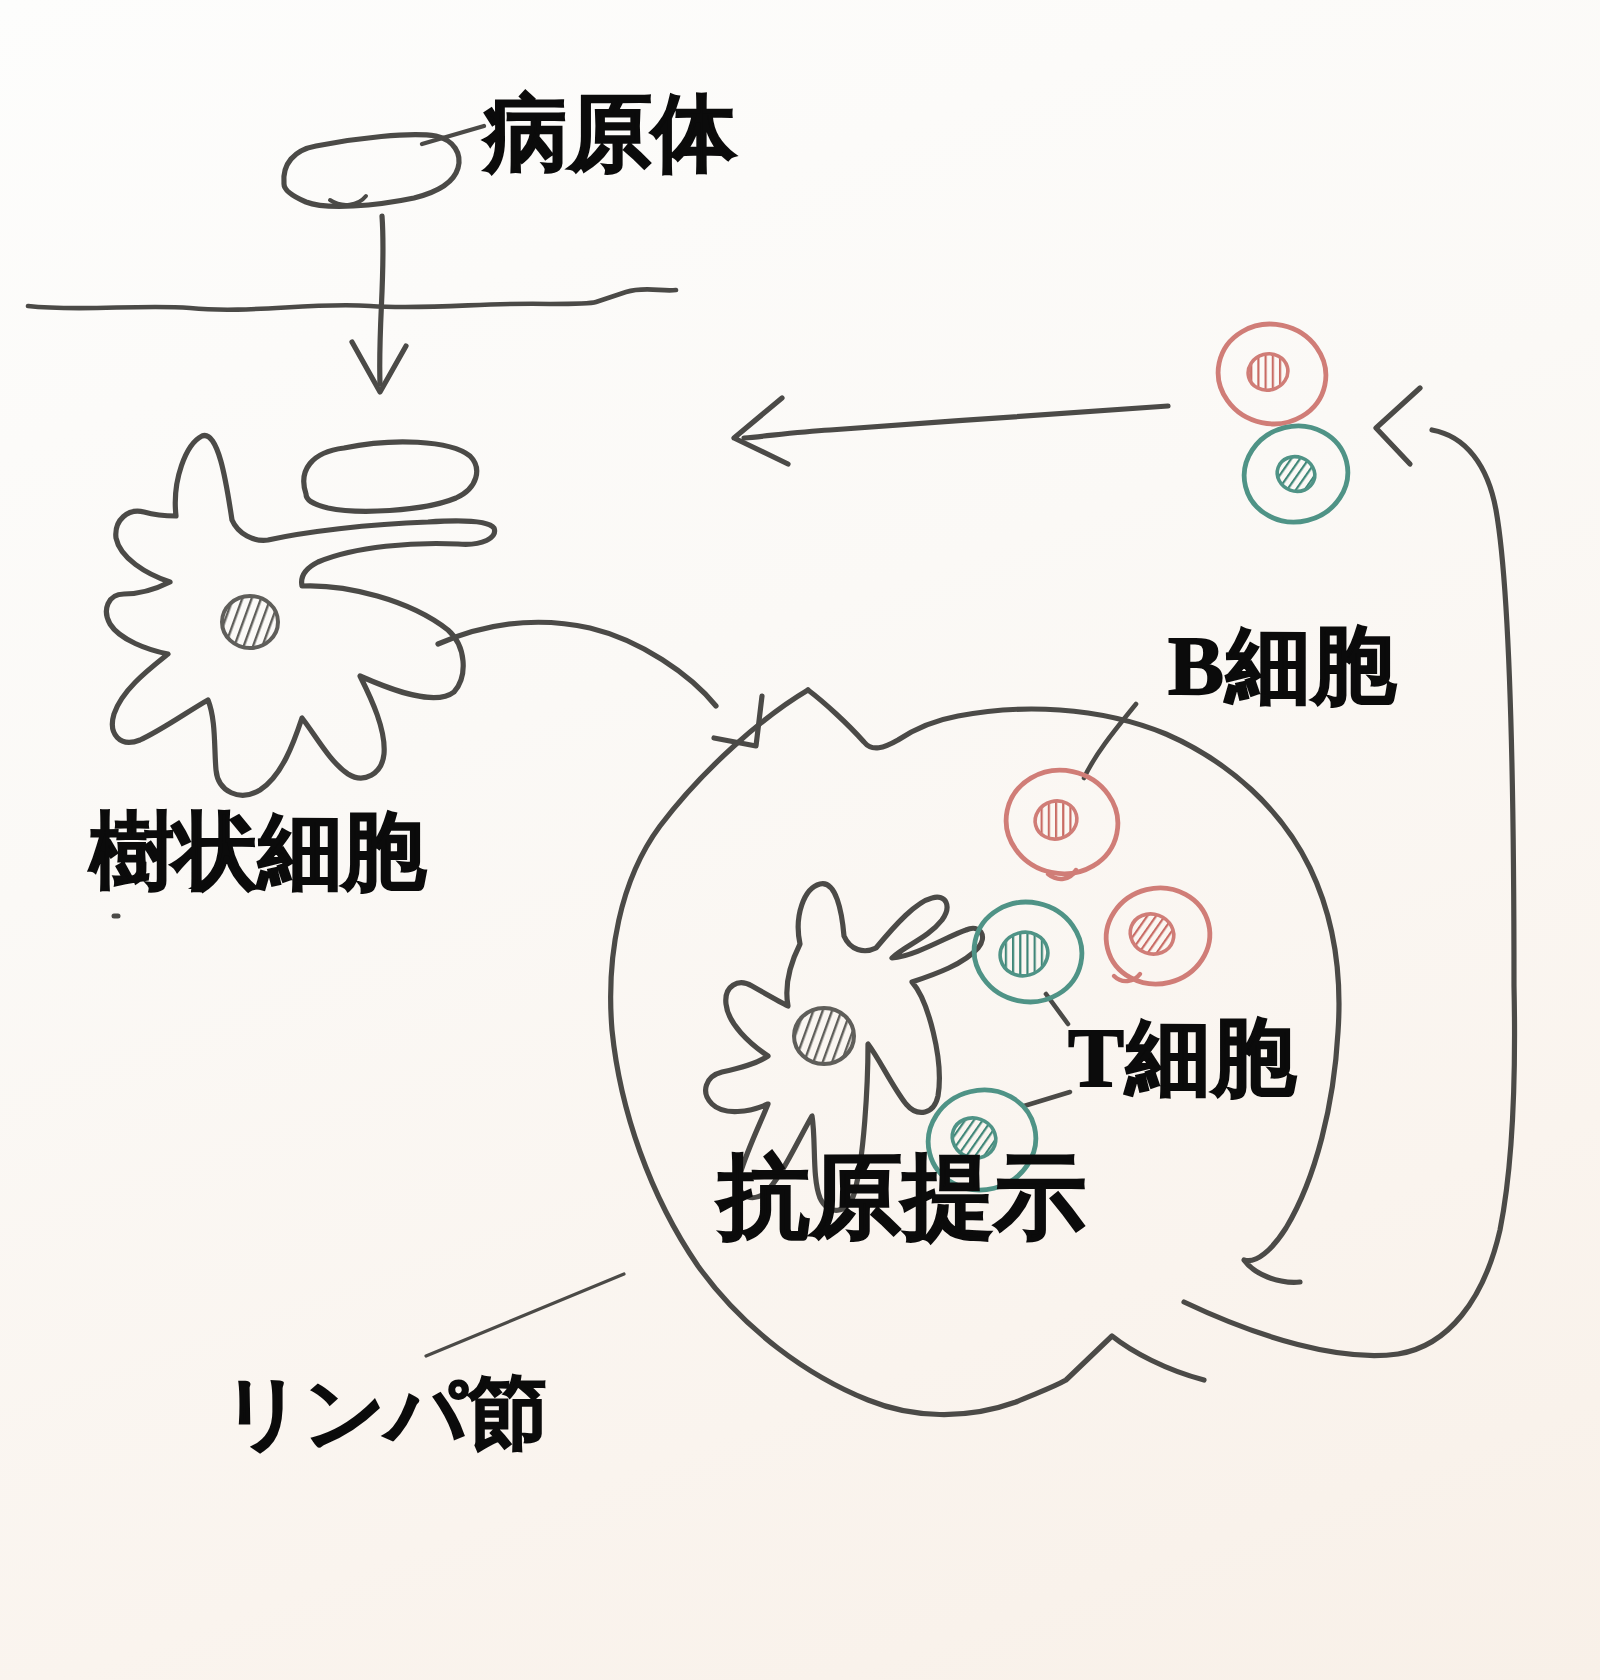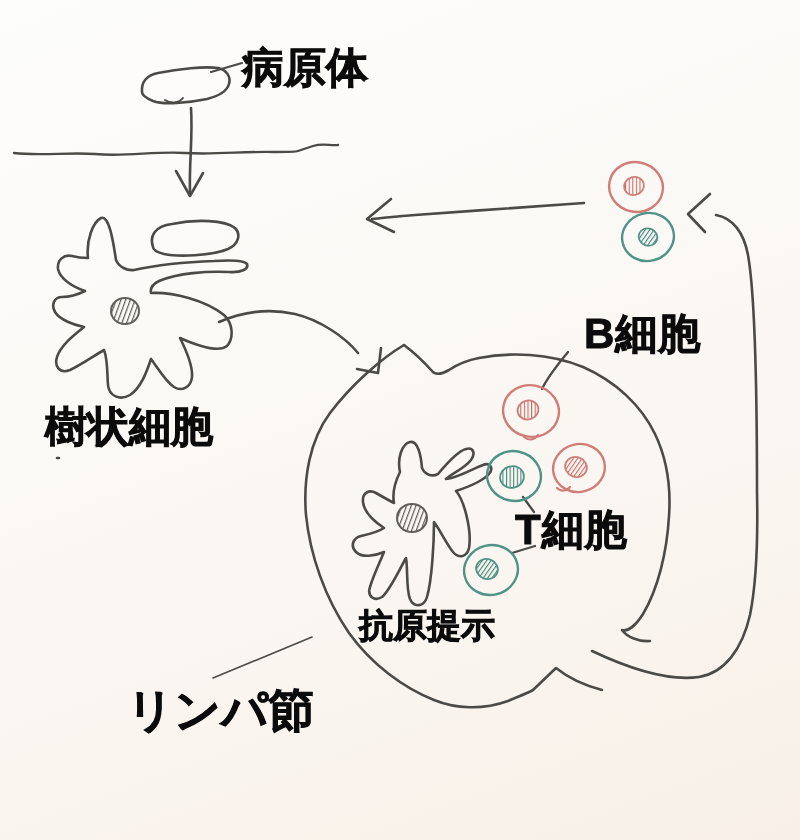--- a/index.html
+++ b/index.html
@@ -1,19 +1,19 @@
 <!DOCTYPE html>
 <html><head>
 <meta charset="utf-8">
 <style>
   html,body{margin:0;padding:0;}
   #stage{position:relative;width:800px;height:840px;overflow:hidden;
     background:linear-gradient(160deg,#fdfdfc 0%,#fbf9f6 40%,#faf4ee 75%,#f8f0e8 100%);}
   #stage svg{position:absolute;left:0;top:0;}
-  .lbl{position:absolute;font-family:Liberation Sans, sans-serif;font-weight:700;color:#0b0b0b;line-height:1;white-space:nowrap;text-align:center;-webkit-text-stroke:0.9px #0b0b0b;}
+  .lbl{position:absolute;font-family:Liberation Serif, serif;font-weight:700;color:#0b0b0b;line-height:1;white-space:nowrap;text-align:center;-webkit-text-stroke:0.9px #0b0b0b;}
 </style>
 </head>
 <body>
 
 <div id="stage">
 <svg width="800" height="840" viewBox="0 0 800 840">
   <defs>
     <pattern id="hatch-gray" patternUnits="userSpaceOnUse" width="4.4" height="4.4" patternTransform="rotate(20)">
       <line x1="0" y1="0" x2="0" y2="4.4" stroke="#5f5e5a" stroke-width="2.4"></line>
     </pattern>
@@ -95,16 +95,16 @@
         <g>
           <ellipse cx="491" cy="570" rx="27" ry="24.84" transform="rotate(-14 491 570)" fill="none" stroke="#4f9386" stroke-width="2.4"></ellipse>
           <ellipse cx="487" cy="569" rx="11" ry="9.9" transform="rotate(20 487 569)" fill="url(#hatch-teal)" stroke="#4f9386" stroke-width="1.8"></ellipse>
         </g>
       </g>
 </svg>
 
 <div class="lbl" style="left:242px;top:47px;font-size:42px">病原体</div>
 <div class="lbl" style="left:584px;top:313px;font-size:42px;letter-spacing:1px">B細胞</div>
 <div class="lbl" style="left:45px;top:406px;font-size:42px">樹状細胞</div>
-<div class="lbl" style="left:515px;top:509px;font-size:42px;letter-spacing:1px">T細胞</div>
-<div class="lbl" style="left:359px;top:608px;font-size:34px">抗原提示</div>
-<div class="lbl" style="left:127px;top:687px;font-size:46px">リンパ節</div>
+<div class="lbl" style="left:534px;top:509px;font-size:42px;letter-spacing:1px">T細胞</div>
+<div class="lbl" style="left:359px;top:576px;font-size:46px">抗原提示</div>
+<div class="lbl" style="left:111px;top:687px;font-size:40px">リンパ節</div>
 </div>
 
 </body></html>

